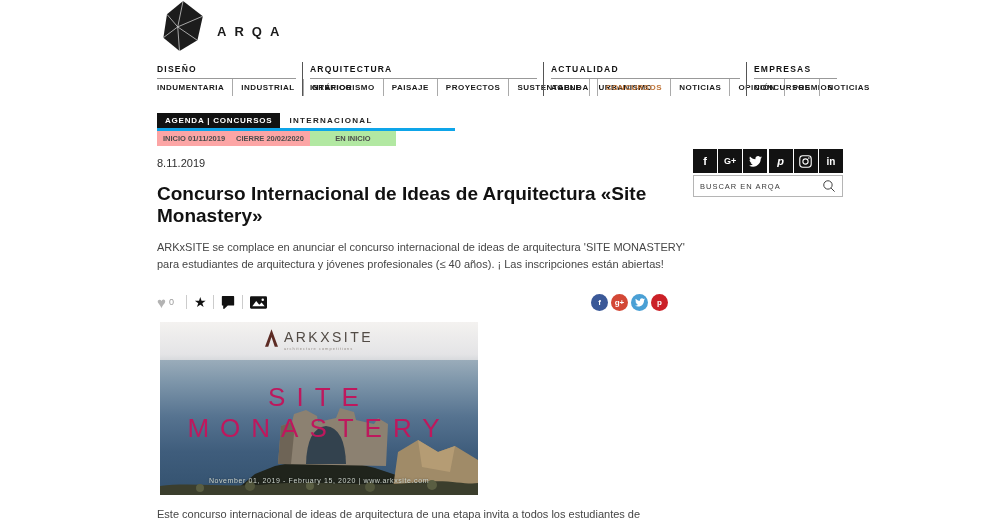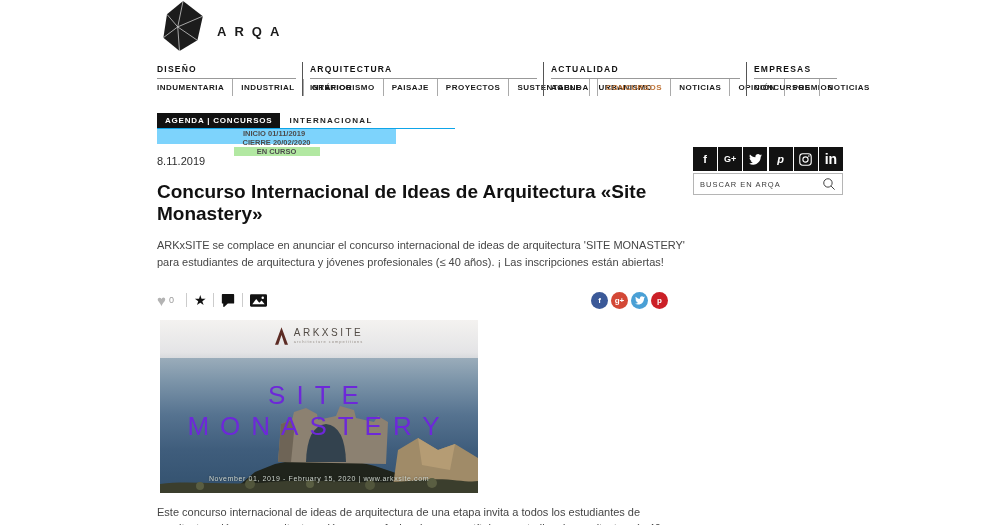--- a/index.html
+++ b/index.html
@@ -21,24 +21,24 @@
   .nav-col.c3 { width:203px; }
   .nav-col.c4 { width:97px; }
   .nav-title { font-size:8.5px; font-weight:bold; letter-spacing:1.2px; color:#111; padding:2px 0 4px; }
   .nav-items { display:flex; border-top:1px solid #999; }
   .nav-item { font-size:8px; font-weight:bold; letter-spacing:0.5px; color:#1a1a1a; padding:4px 8px; cursor:pointer; white-space:nowrap; }
   .nav-item:first-child { padding-left:0; }
   .nav-item + .nav-item { border-left:1px solid #aaa; }
   .nav-item.active { color:#c0763a; }
 
   
-  .meta-tags { margin-top:17px; width:298px; border-bottom:1px solid #0ea5e9; display:flex; align-items:flex-end; gap:9px; }
+  .meta-tags { margin-top:17px; width:298px; border-bottom:3px solid #0ea5e9; display:flex; align-items:flex-end; gap:9px; }
   .tag-black { background:#121212; color:#fff; font-size:8px; font-weight:bold; letter-spacing:0.8px; padding:3px 8px; cursor:pointer; }
   .tag-scope { font-size:8px; font-weight:bold; letter-spacing:1.3px; color:#222; padding-bottom:3px; cursor:pointer; }
-  .status-bar { width:239px; height:15px; background:#7dd3fc; display:flex; align-items:center; font-size:7.5px; font-weight:bold; color:#4c4c4c;flex-direction:column; }
+  .status-bar { width:239px; height:15px; background:#fca5a5; display:flex; align-items:center; font-size:7.5px; font-weight:bold; color:#4c4c4c; }
   .status-inicio { padding-left:6px; width:79px; }
   .status-cierre { flex:1; }
   .status-badge { width:86px; height:100%; background:#b2e8a2; display:flex; align-items:center; justify-content:center; }
 
   
   .content-row { display:flex; margin-top:3px; }
   .main-col { width:528px; }
   .side-col { width:150px; margin-left:8px; }
 
   .article-date { font-size:11px; color:#2d2d2d; margin-top:8px; }
@@ -56,24 +56,24 @@
   .sc-fb { background:#3b5998; } .sc-gp { background:#d34836; } .sc-tw { background:#4aa0d5; } .sc-pi { background:#cb2027; }
 
   
   .hero { position:relative; width:318px; height:173px; margin:11px 0 0 3px; overflow:hidden; cursor:pointer; }
   .hero-sea { position:absolute; left:0; top:38px; width:100%; height:135px;
     background:linear-gradient(180deg,#9aacba 0%,#7e96aa 16%,#567390 42%,#3f5d7c 68%,#33516e 100%); }
   .hero-sky { position:absolute; left:0; top:0; width:100%; height:38px;
     background:linear-gradient(180deg,#f4f2f0 0%,#e4e4e6 85%,#d8dadd 100%); }
   .hero-logo { position:absolute; top:7px; left:0; width:100%; display:flex; justify-content:center; align-items:flex-start; gap:6px; }
   .hero-logo-txt { display:flex; flex-direction:column; }
-  .hero-logo-name { font-size:10px; letter-spacing:2.5px; color:#524b45; }
+  .hero-logo-name { font-size:14px; letter-spacing:2.5px; color:#524b45; }
   .hero-logo-sub { font-size:4px; letter-spacing:1px; color:#978f89; margin-top:1px; }
   .hero-terrain { position:absolute; left:0; top:0; width:100%; height:100%; }
-  .hero-title { position:absolute; top:60px; width:100%; text-align:center; font-size:26px; letter-spacing:11px; color:#6d28d9; }
+  .hero-title { position:absolute; top:60px; width:100%; text-align:center; font-size:26px; letter-spacing:11px; color:#be185d; }
   .hero-subtitle { position:absolute; top:93px; width:100%; text-align:center; font-size:10px; letter-spacing:2.4px; color:#e2e9ef; }
   .hero-dates { position:absolute; bottom:11px; width:100%; text-align:center; font-size:7px; letter-spacing:0.6px; color:#cdd5cd; text-shadow:0 0 2px rgba(0,0,0,.5); }
 
   .article-body p { font-size:11px; line-height:1.45; color:#454545; margin-top:12px; }
 
   
   .social-row { display:flex; gap:1.2px; }
   .social-sq { width:24px; height:24px; background:#121212; color:#fff; display:flex; align-items:center; justify-content:center; font-size:11px; font-weight:bold; cursor:pointer; }
   .search-box { margin-top:2px; height:22px; border:1px solid #b5b5b5; display:flex; align-items:center; padding:0 6px; background:#fff; }
   .search-input { border:none; outline:none; flex:1; font-size:7.5px; letter-spacing:1px; color:#333; font-family:"Liberation Sans",sans-serif; background:transparent; }
@@ -141,21 +141,21 @@
       </div>
     </div>
 
     <div class="meta-tags">
       <span class="tag-black">AGENDA | CONCURSOS</span>
       <span class="tag-scope">INTERNACIONAL</span>
     </div>
     <div class="status-bar">
       <span class="status-inicio">INICIO 01/11/2019</span>
       <span class="status-cierre">CIERRE 20/02/2020</span>
-      <span class="status-badge">EN CURSO</span>
+      <span class="status-badge">EN INICIO</span>
     </div>
 
     <div class="content-row">
 
       <div class="main-col">
         <div class="article-date">8.11.2019</div>
         <h1 class="article-title">Concurso Internacional de Ideas de Arquitectura «Site Monastery»</h1>
         <p class="article-intro">ARKxSITE se complace en anunciar el concurso internacional de ideas de arquitectura 'SITE MONASTERY' para estudiantes de arquitectura y jóvenes profesionales (≤ 40 años). ¡ Las inscripciones están abiertas!</p>
 
         <div class="engagement">
@@ -231,21 +231,21 @@
             </svg>
           </span>
           <span class="social-sq" style="font-style:italic;">p</span>
           <span class="social-sq">
             <svg width="13" height="13" viewBox="0 0 20 20">
               <rect x="1.2" y="1.2" width="17.6" height="17.6" rx="4.5" fill="none" stroke="#fff" stroke-width="1.7"></rect>
               <circle cx="10" cy="10" r="4" fill="none" stroke="#fff" stroke-width="1.7"></circle>
               <circle cx="15.2" cy="4.8" r="1.2" fill="#fff"></circle>
             </svg>
           </span>
-          <span class="social-sq" style="font-size:14px;">in</span>
+          <span class="social-sq" style="font-size:10px;">in</span>
         </div>
         <div class="search-box">
           <input class="search-input" type="text" placeholder="BUSCAR EN ARQA" style="">
           <button class="search-btn">
             <svg width="14" height="14" viewBox="0 0 20 20">
               <circle cx="8.5" cy="8.5" r="6" fill="none" stroke="#3a3a3a" stroke-width="1.4"></circle>
               <line x1="13" y1="13" x2="18" y2="18" stroke="#3a3a3a" stroke-width="1.4"></line>
             </svg>
           </button>
         </div>

